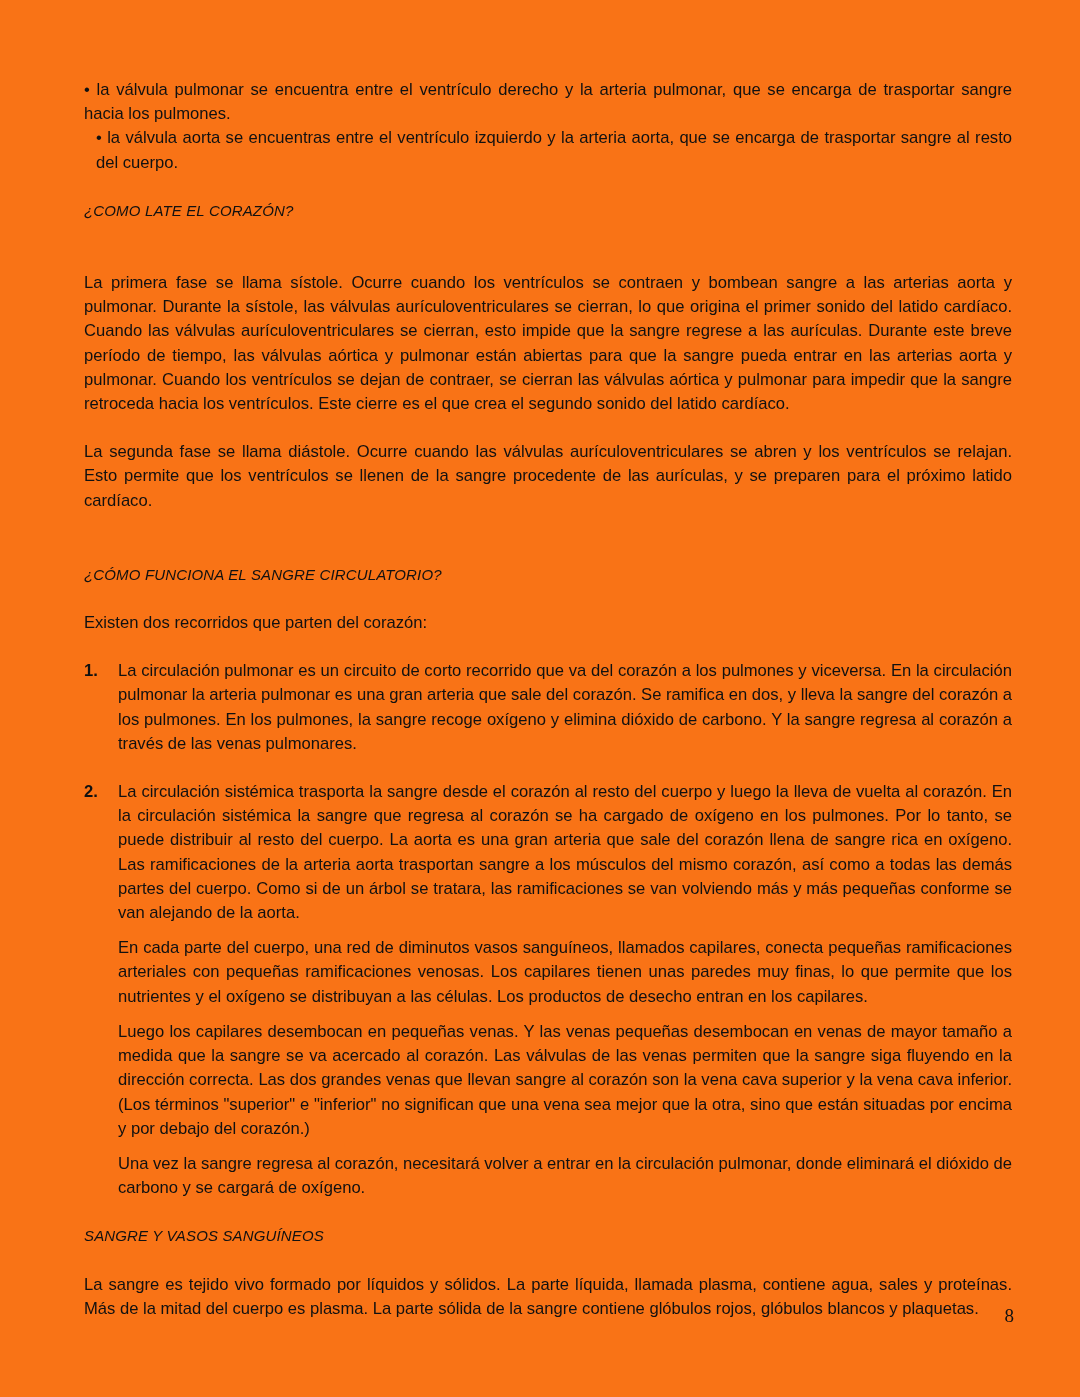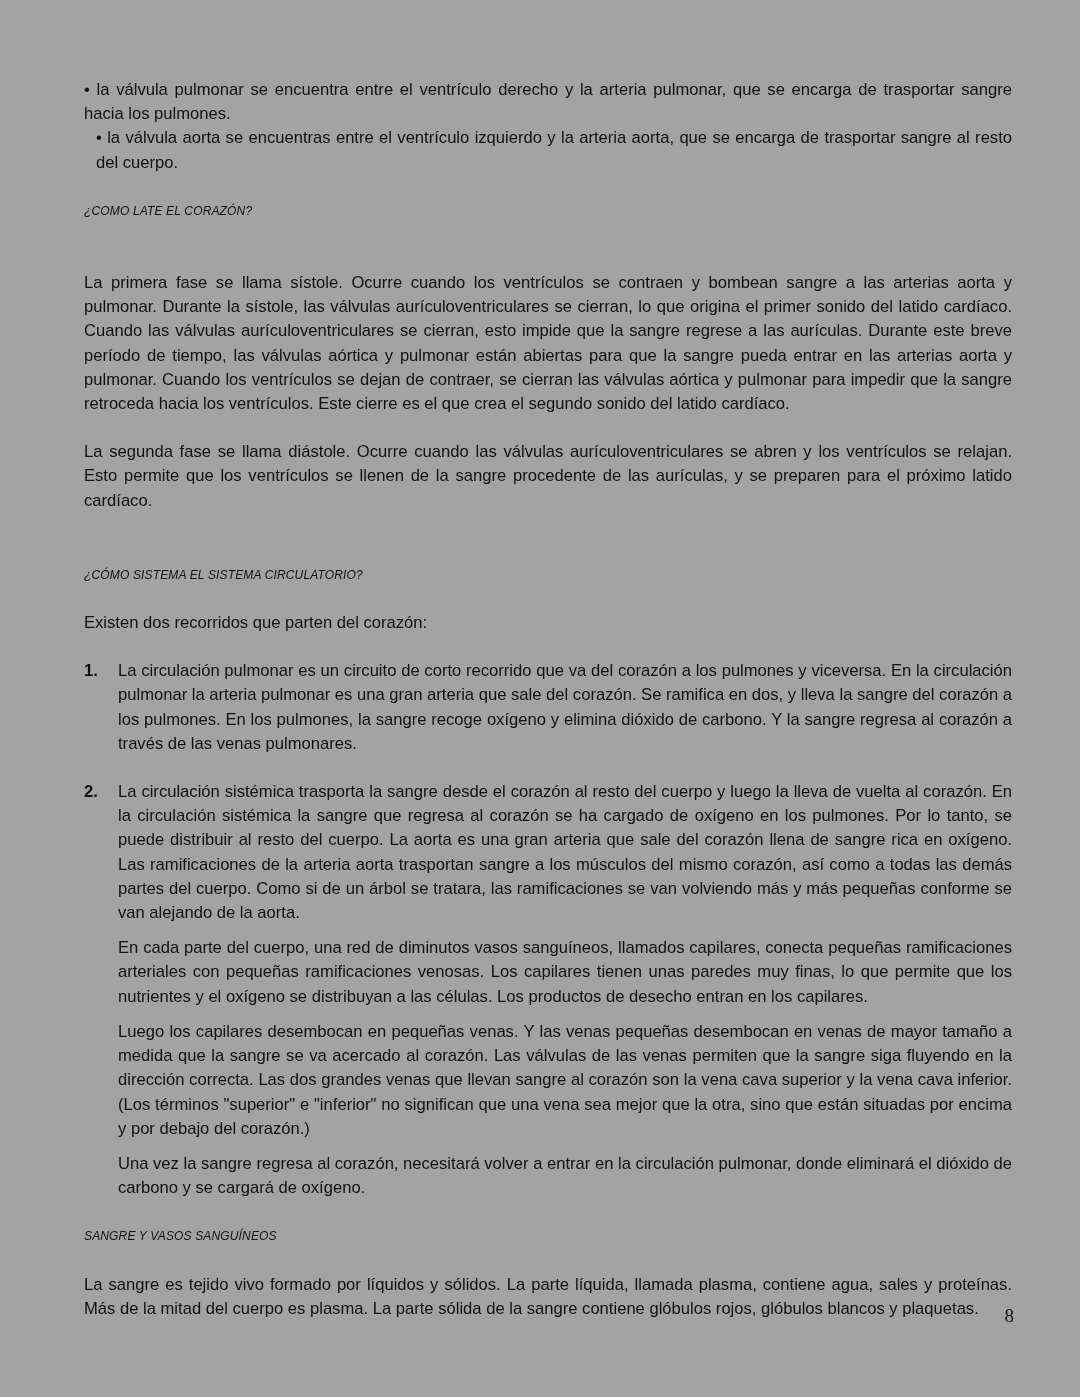--- a/index.html
+++ b/index.html
@@ -5,21 +5,21 @@
 <style>
   html, body {
     margin: 0;
     padding: 0;
     background: #ffffff;
   }
   .page {
     position: relative;
     width: 1080px;
     height: 1397px;
-    background: #a3a3a3;
+    background: #f97316;
     box-sizing: border-box;
     overflow: hidden;
     font-family: "Liberation Sans", sans-serif;
     color: #000000;
   }
   .content {
     position: absolute;
     left: 84px;
     top: 78px;
     width: 928px;
@@ -36,21 +36,21 @@
     margin: 0 0 0 0;
   }
   .bullet-line {
     text-align: justify;
   }
   .bullet-line:last-child {
     text-align: justify;
     margin-left: 12px;
   }
   .heading {
-    font-size: 12px;
+    font-size: 15px;
     line-height: 24.2px;
     font-style: italic;
     text-align: left;
     margin: 0;
     color: #111111;
     letter-spacing: 0.15px;
   }
   .gap-sm { height: 24px; }
   .gap-md { height: 24px; }
   .gap-xl { height: 50px; }
@@ -118,21 +118,21 @@
     <div class="gap-sm"></div>
 
     <p>La primera fase se llama sístole. Ocurre cuando los ventrículos se contraen y bombean sangre a las arterias aorta y pulmonar. Durante la sístole, las válvulas aurículoventriculares se cierran, lo que origina el primer sonido del latido cardíaco. Cuando las válvulas aurículoventriculares se cierran, esto impide que la sangre regrese a las aurículas. Durante este breve período de tiempo, las válvulas aórtica y pulmonar están abiertas para que la sangre pueda entrar en las arterias aorta y pulmonar. Cuando los ventrículos se dejan de contraer, se cierran las válvulas aórtica y pulmonar para impedir que la sangre retroceda hacia los ventrículos. Este cierre es el que crea el segundo sonido del latido cardíaco.</p>
 
     <div class="gap-sm"></div>
 
     <p>La segunda fase se llama diástole. Ocurre cuando las válvulas aurículoventriculares se abren y los ventrículos se relajan. Esto permite que los ventrículos se llenen de la sangre procedente de las aurículas, y se preparen para el próximo latido cardíaco.</p>
 
     <div class="gap-xl"></div>
 
-    <p class="heading">¿CÓMO SISTEMA EL SISTEMA CIRCULATORIO?</p>
+    <p class="heading">¿CÓMO FUNCIONA EL SANGRE CIRCULATORIO?</p>
 
     <div class="gap-sm"></div>
 
     <p>Existen dos recorridos que parten del corazón:</p>
 
     <div class="gap-sm"></div>
 
     <ol class="numlist">
       <li>
         <span class="marker">1.</span>

